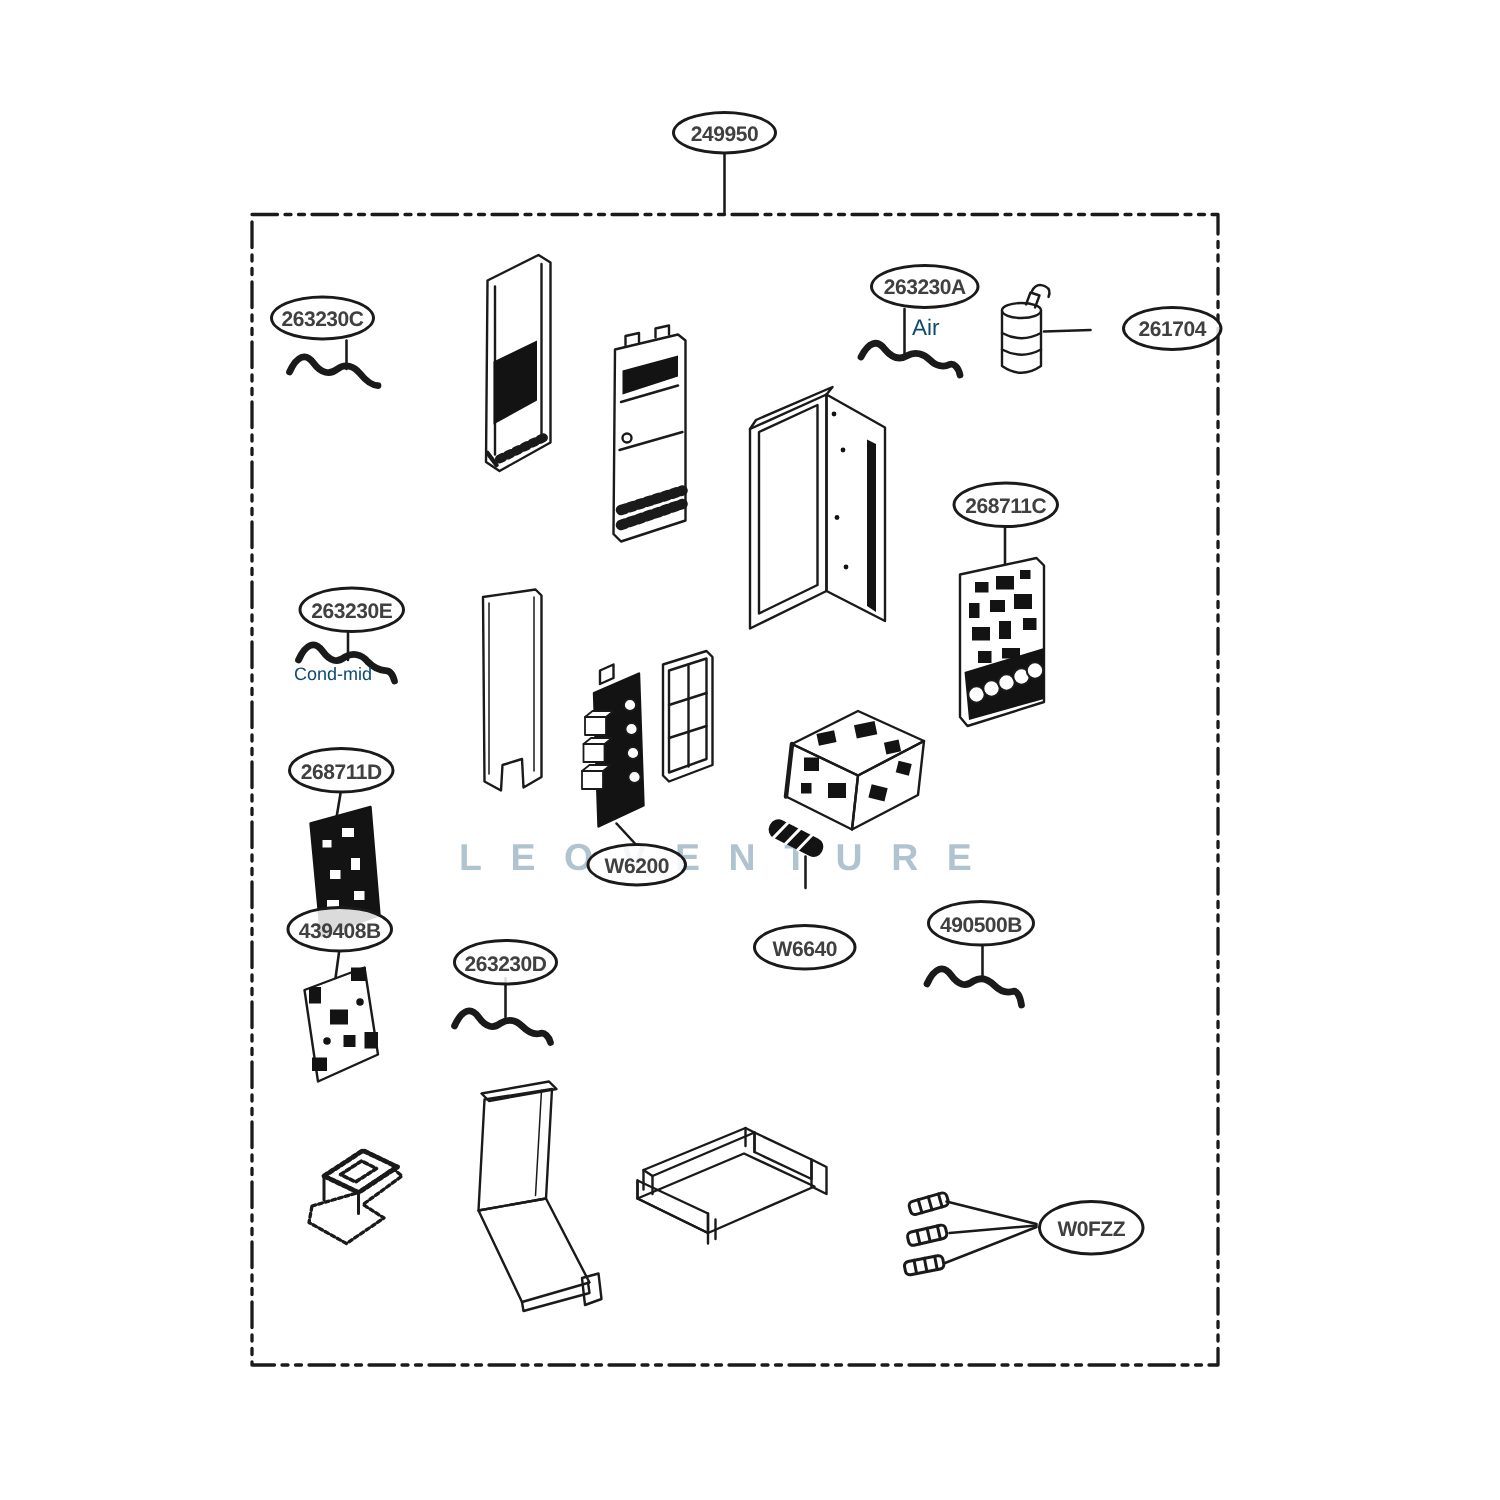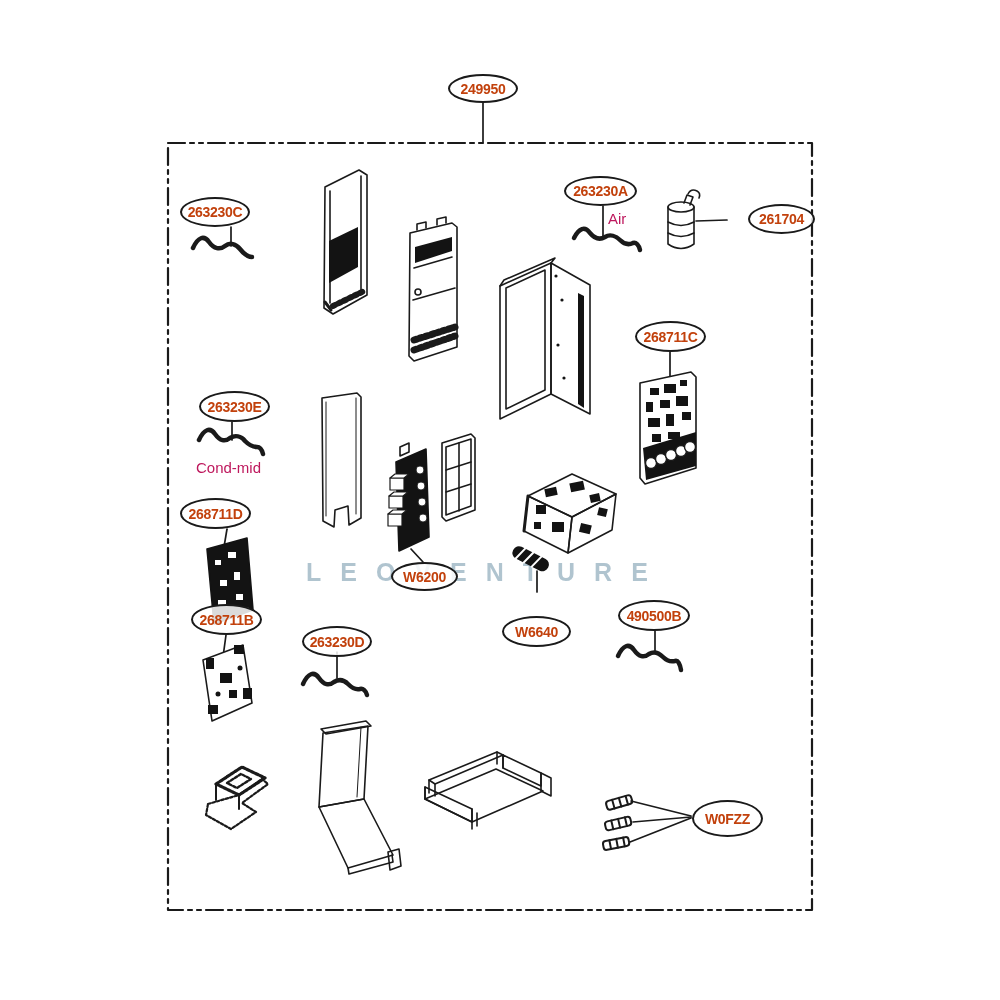--- a/index.html
+++ b/index.html
@@ -8,29 +8,29 @@
     background:#ffffff;
     font-family:"Liberation Sans", sans-serif;
     overflow:hidden;
   }
   .stage{position:absolute;inset:0;}
   .diagram-svg{position:absolute;left:0;top:0;z-index:2;}
   .callout{
     position:absolute;z-index:3;
     border:2px solid #1a1a1a;border-radius:50%;
     display:flex;align-items:center;justify-content:center;
-    font-size:14px;font-weight:bold;color:#c2410c;
+    font-size:14px;font-weight:bold;color:#404040;
     letter-spacing:-0.3px;background:rgba(255,255,255,0.85);
     box-sizing:border-box;white-space:nowrap;
   }
   .note{
-    position:absolute;z-index:3;color:#be185d;white-space:nowrap;
+    position:absolute;z-index:3;color:#0c4a6e;white-space:nowrap;
   }
   .note-air{left:608px;top:210px;font-size:15px;}
-  .note-cond{left:196px;top:459px;font-size:15px;}
+  .note-cond{left:196px;top:442px;font-size:12px;}
   .watermark{
     position:absolute;z-index:1;
     left:306px;top:558px;width:400px;
     font-size:25px;font-weight:bold;color:#0c4a6e;opacity:0.32;
     letter-spacing:19px;white-space:nowrap;
   }
 </style>
 </head>
 <body>
 
@@ -253,26 +253,26 @@
         <path d="M668,233 Q681,240 694,233"></path>
         <path d="M684,203 l3,-8 l6,2 l-3,8"></path>
         <path d="M688,194 q3,-6 9,-3 q4,2 2,7"></path>
       </g>
 
     </g>
   </svg>
 
   <div class="callout" style="left:448px;top:74px;width:70px;height:29px">249950</div>
   <div class="callout" style="left:180px;top:197px;width:70px;height:30px">263230C</div>
-  <div class="callout" style="left:564px;top:176px;width:73px;height:30px">263230A</div>
+  <div class="callout" style="left:580px;top:176px;width:73px;height:30px">263230A</div>
   <div class="callout" style="left:748px;top:204px;width:67px;height:30px">261704</div>
   <div class="callout" style="left:635px;top:321px;width:71px;height:31px">268711C</div>
   <div class="callout" style="left:199px;top:391px;width:71px;height:31px">263230E</div>
-  <div class="callout" style="left:180px;top:498px;width:71px;height:31px">268711D</div>
-  <div class="callout" style="left:191px;top:604px;width:71px;height:31px">268711B</div>
+  <div class="callout" style="left:192px;top:498px;width:71px;height:31px">268711D</div>
+  <div class="callout" style="left:191px;top:604px;width:71px;height:31px">439408B</div>
   <div class="callout" style="left:302px;top:626px;width:70px;height:31px">263230D</div>
   <div class="callout" style="left:391px;top:562px;width:67px;height:29px">W6200</div>
   <div class="callout" style="left:502px;top:616px;width:69px;height:31px">W6640</div>
   <div class="callout" style="left:618px;top:600px;width:72px;height:31px">490500B</div>
   <div class="callout" style="left:692px;top:800px;width:71px;height:37px">W0FZZ</div>
 
   <div class="note note-air">Air</div>
   <div class="note note-cond">Cond-mid</div>
 
 </div>

